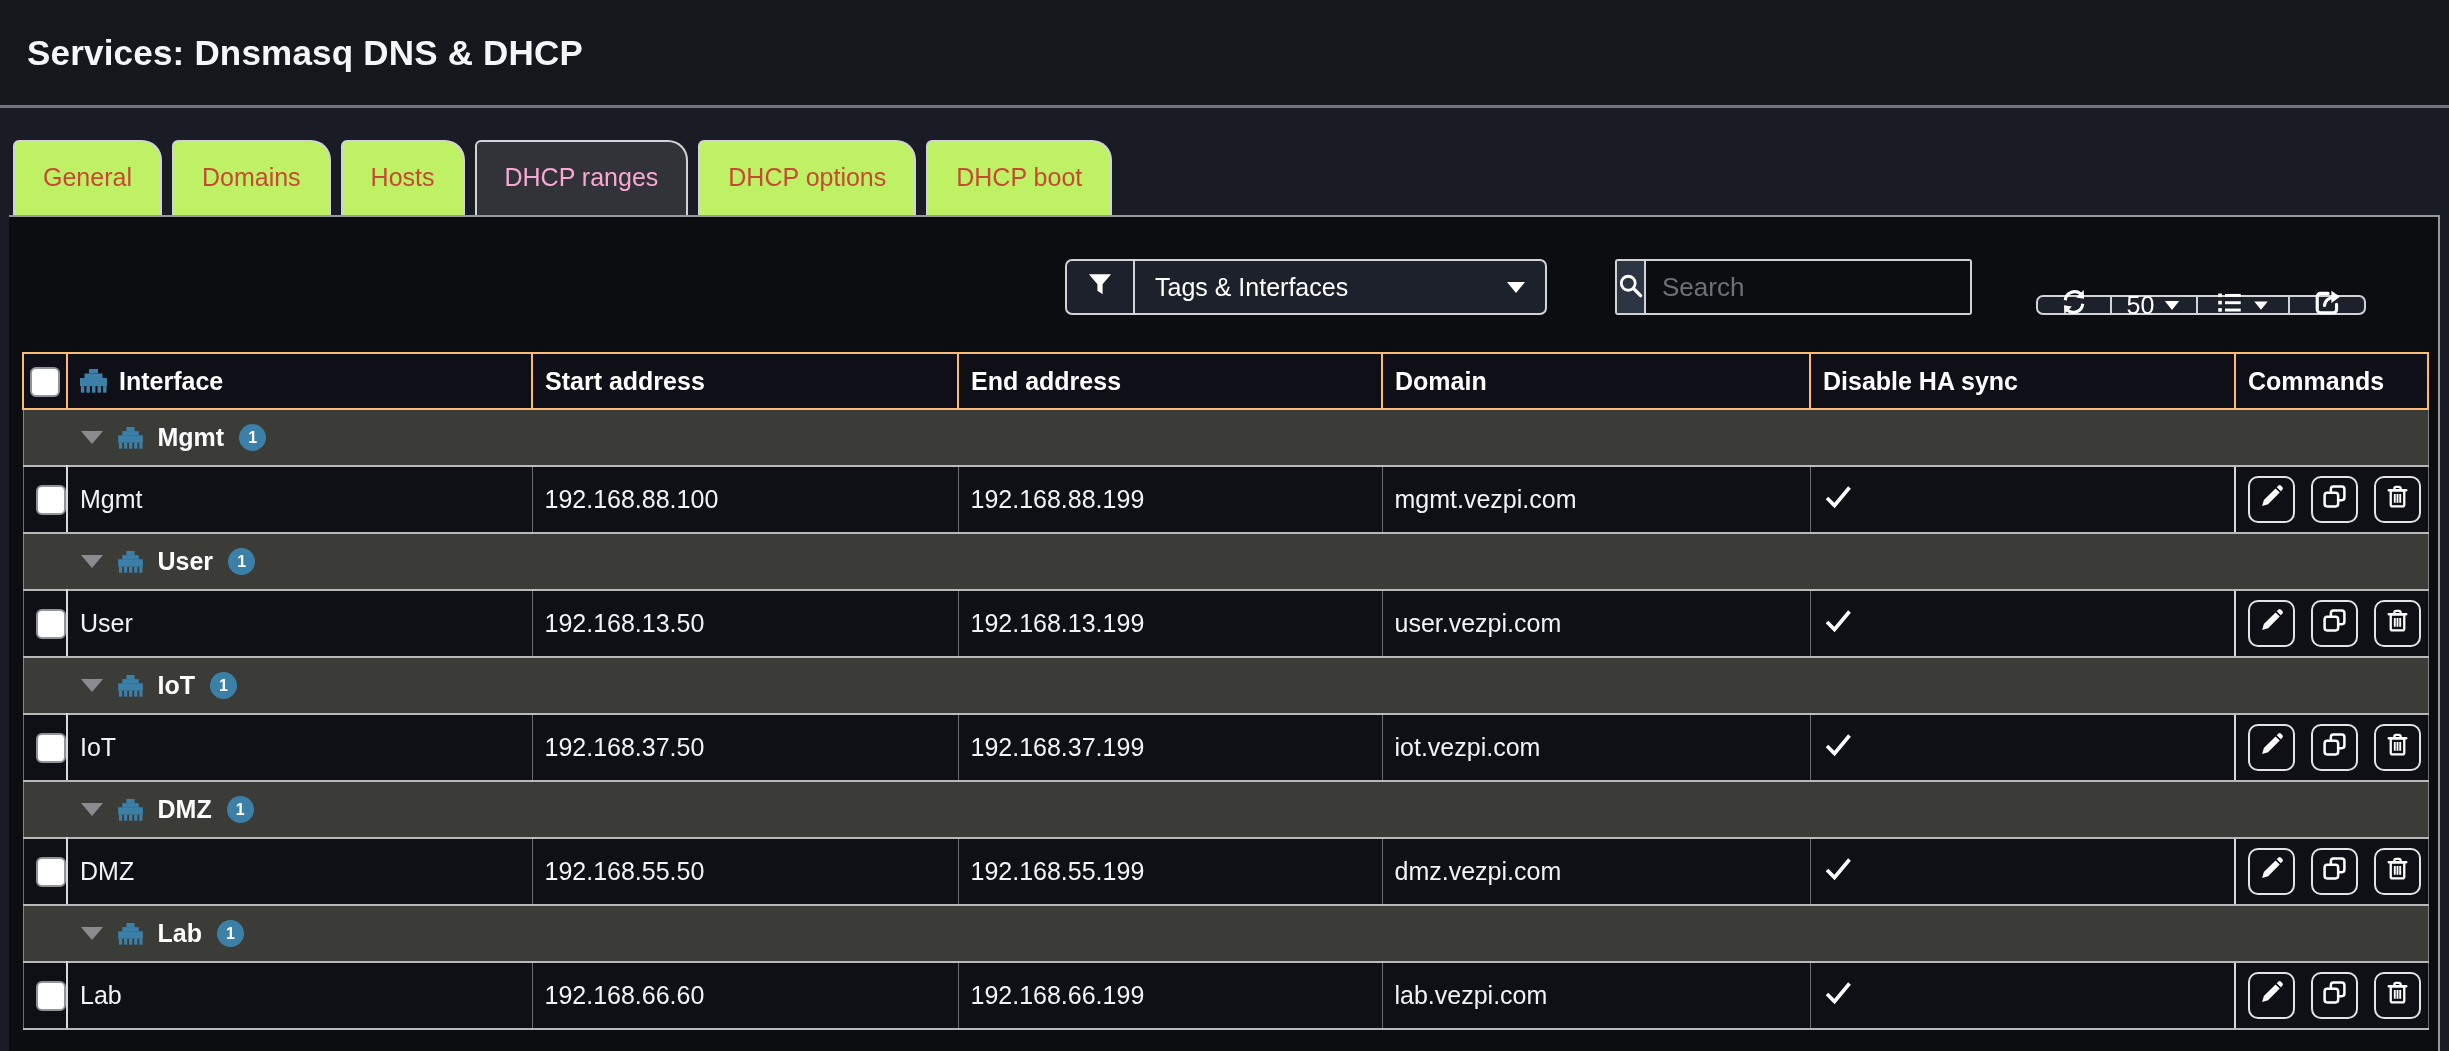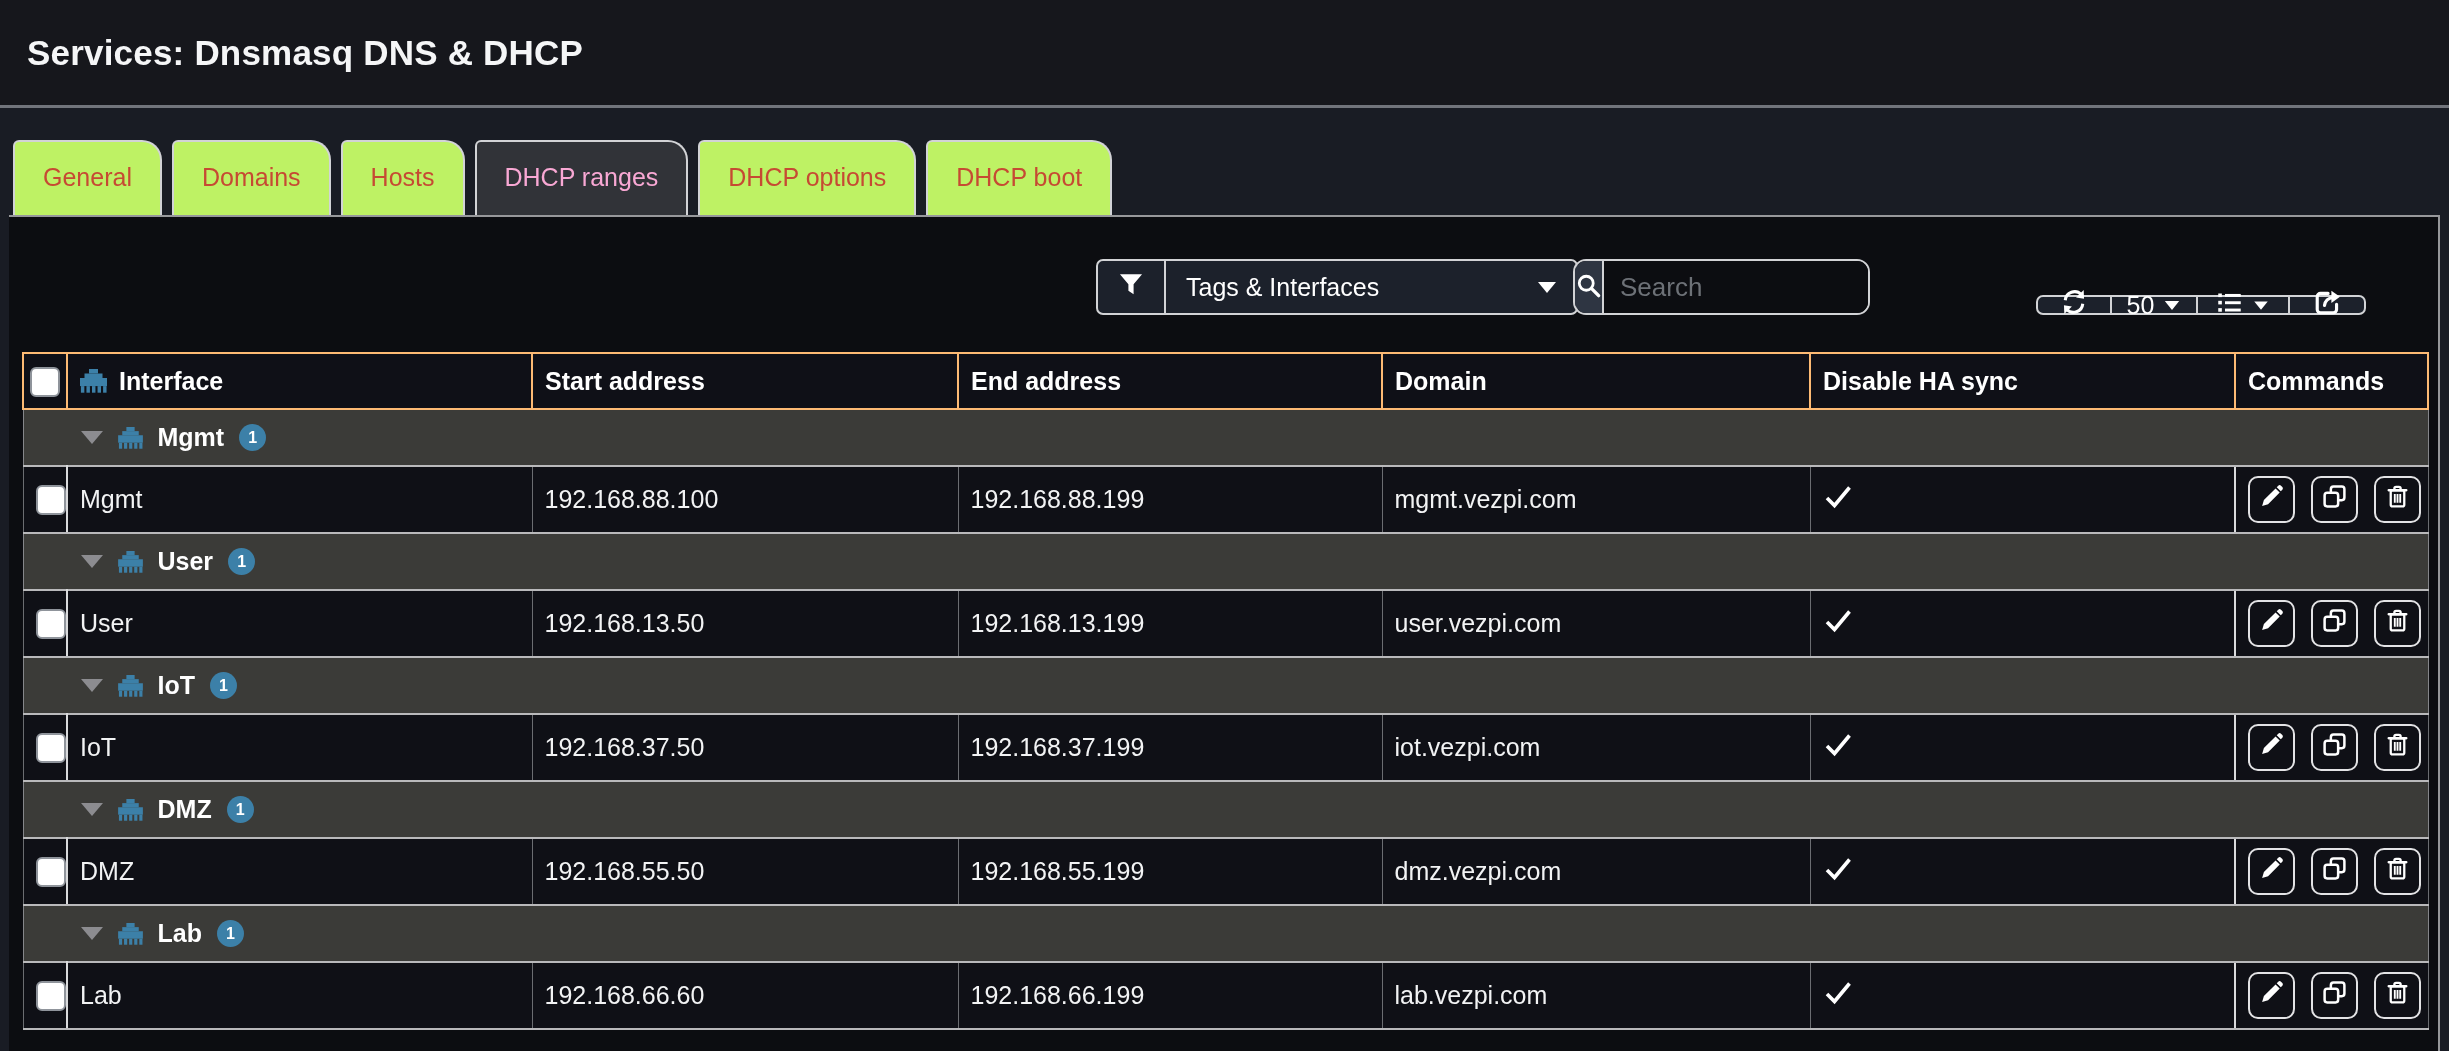--- a/index.html
+++ b/index.html
@@ -19,31 +19,31 @@
     background:#bef264; border:2px solid #d2d3d6; border-bottom:none;
     border-radius:6px 20px 0 0; cursor:pointer; white-space:nowrap; }
   .tab.active { background:#313338; color:#f9a8d4; }
 
   
   .panel { background:#0c0d11; border-right:2px solid #96979a; min-height:834px; position:relative; }
 
   
   .toolbar { height:135px; position:relative; }
   .tb-group { position:absolute; top:42px; height:56px; display:flex; align-items:stretch; }
-  .filter-group { left:1087px; width:482px; border:2px solid #d2d3d6; border-radius:7px;
+  .filter-group { left:1056px; width:482px; border:2px solid #d2d3d6; border-radius:7px;
     background:#1c212b; overflow:hidden; }
   .filter-btn { width:68px; display:flex; align-items:center; justify-content:center;
     border-right:2px solid #d2d3d6; cursor:pointer; }
   .filter-select { flex:1; display:flex; align-items:center; padding:0 20px; color:#fff;
     font-size:25px; cursor:pointer; }
   .caret-down { width:0; height:0; border-left:9px solid transparent; border-right:9px solid transparent;
     border-top:11px solid #ffffff; display:inline-block; }
   .filter-select .caret-down { margin-left:auto; }
 
-  .search-group { left:1564px; width:297px; border:2px solid #d2d3d6; border-radius:13px; overflow:hidden; }
+  .search-group { left:1606px; width:357px; border:2px solid #d2d3d6; border-radius:3px; overflow:hidden; }
   .search-addon { width:70px; background:#2e3542; display:flex; align-items:center; justify-content:center;
     border-right:2px solid #d2d3d6; }
   .search-input { flex:1; background:#0c0d11; border:none; outline:none; color:#e8e8e8;
     font-size:26px; padding:0 16px; font-family:"Liberation Sans", sans-serif; }
   .search-input::placeholder { color:#6d7177; }
 
   .right-group { left:2027px; }
   .tb-btn { background:#1c212b; border:2px solid #d2d3d6; color:#fff; font-size:25px;
     display:flex; align-items:center; justify-content:center; gap:9px; cursor:pointer;margin-top:36px; }
   .btn-refresh { width:76px; border-radius:7px 0 0 7px; }

